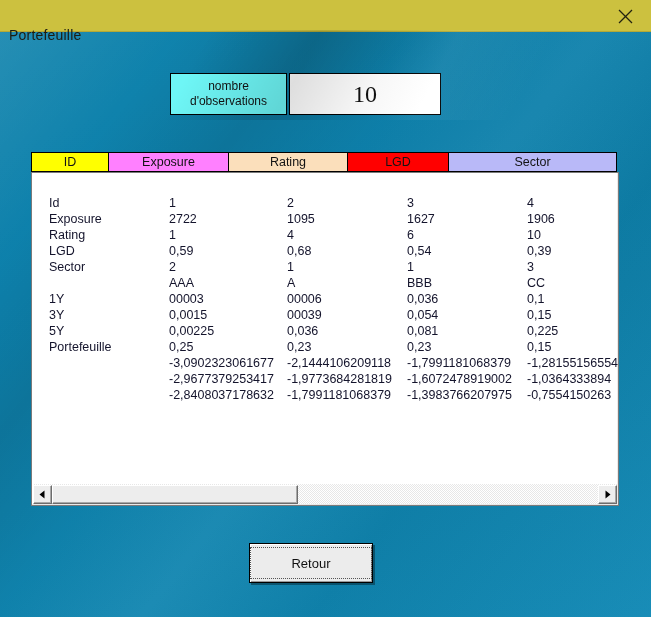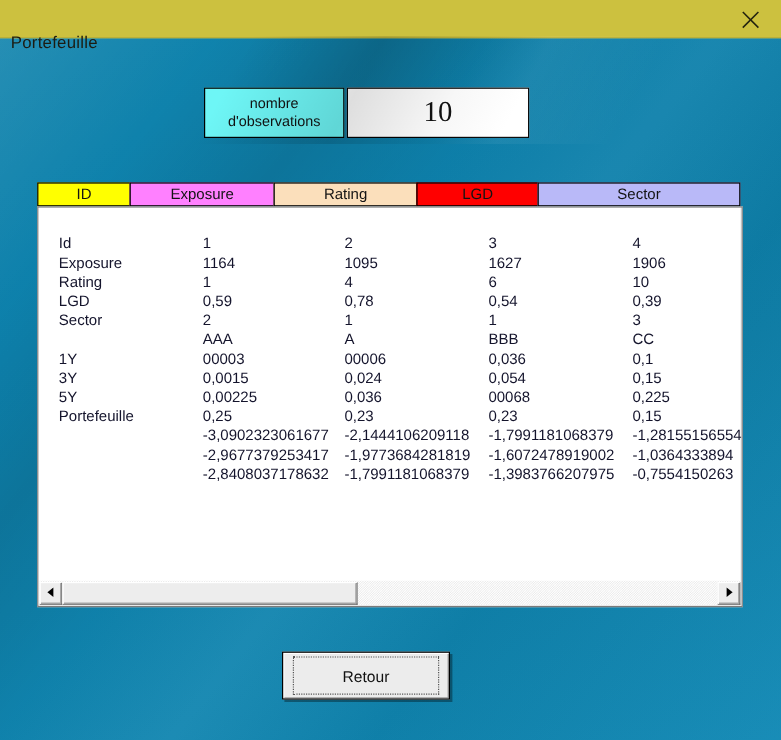--- a/index.html
+++ b/index.html
@@ -217,22 +217,22 @@
     border-right-color: #6d6d6d;
     border-bottom-color: #6d6d6d;
     box-shadow: inset -1px -1px 0 #a8a8a8;
     box-sizing: border-box;
     cursor: pointer;
   }
 
   
   .retour-btn {
     position: absolute;
-    left: 235px; top: 543px;
-    width: 140px; height: 40px;
+    left: 249px; top: 543px;
+    width: 124px; height: 40px;
     background: #ececec;
     border: 1px solid #000;
     box-sizing: border-box;
     box-shadow:
       inset 1px 1px 0 #ffffff,
       inset -1px -1px 0 #9a9a9a,
       2px 2px 0 rgba(0,0,0,0.35);
     display: flex;
     align-items: center;
     justify-content: center;
@@ -286,36 +286,36 @@
       <div class="grid" id="grid">
           <div class="grid-row">
             <span class="cell lbl">Id</span>
             <span class="cell c0">1</span>
             <span class="cell c1">2</span>
             <span class="cell c2">3</span>
             <span class="cell c3">4</span>
           </div>
           <div class="grid-row">
             <span class="cell lbl">Exposure</span>
-            <span class="cell c0">1164</span>
+            <span class="cell c0">2722</span>
             <span class="cell c1">1095</span>
             <span class="cell c2">1627</span>
             <span class="cell c3">1906</span>
           </div>
           <div class="grid-row">
             <span class="cell lbl">Rating</span>
             <span class="cell c0">1</span>
             <span class="cell c1">4</span>
             <span class="cell c2">6</span>
             <span class="cell c3">10</span>
           </div>
           <div class="grid-row">
             <span class="cell lbl">LGD</span>
             <span class="cell c0">0,59</span>
-            <span class="cell c1">0,78</span>
+            <span class="cell c1">0,68</span>
             <span class="cell c2">0,54</span>
             <span class="cell c3">0,39</span>
           </div>
           <div class="grid-row">
             <span class="cell lbl">Sector</span>
             <span class="cell c0">2</span>
             <span class="cell c1">1</span>
             <span class="cell c2">1</span>
             <span class="cell c3">3</span>
           </div>
@@ -329,29 +329,29 @@
           <div class="grid-row">
             <span class="cell lbl">1Y</span>
             <span class="cell c0">00003</span>
             <span class="cell c1">00006</span>
             <span class="cell c2">0,036</span>
             <span class="cell c3">0,1</span>
           </div>
           <div class="grid-row">
             <span class="cell lbl">3Y</span>
             <span class="cell c0">0,0015</span>
-            <span class="cell c1">0,024</span>
+            <span class="cell c1">00039</span>
             <span class="cell c2">0,054</span>
             <span class="cell c3">0,15</span>
           </div>
           <div class="grid-row">
             <span class="cell lbl">5Y</span>
             <span class="cell c0">0,00225</span>
             <span class="cell c1">0,036</span>
-            <span class="cell c2">00068</span>
+            <span class="cell c2">0,081</span>
             <span class="cell c3">0,225</span>
           </div>
           <div class="grid-row">
             <span class="cell lbl">Portefeuille</span>
             <span class="cell c0">0,25</span>
             <span class="cell c1">0,23</span>
             <span class="cell c2">0,23</span>
             <span class="cell c3">0,15</span>
           </div>
           <div class="grid-row">

